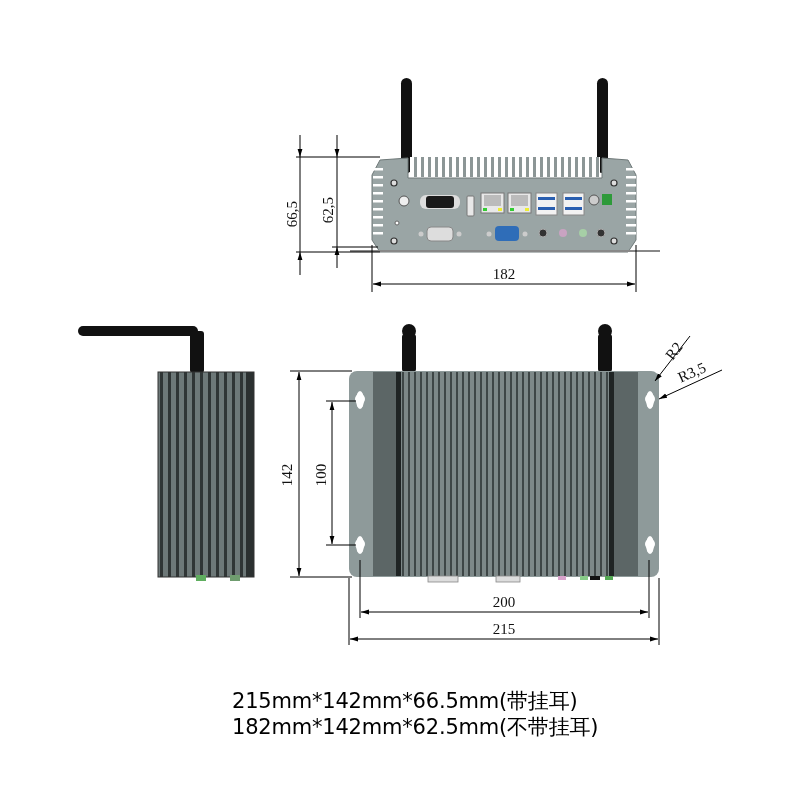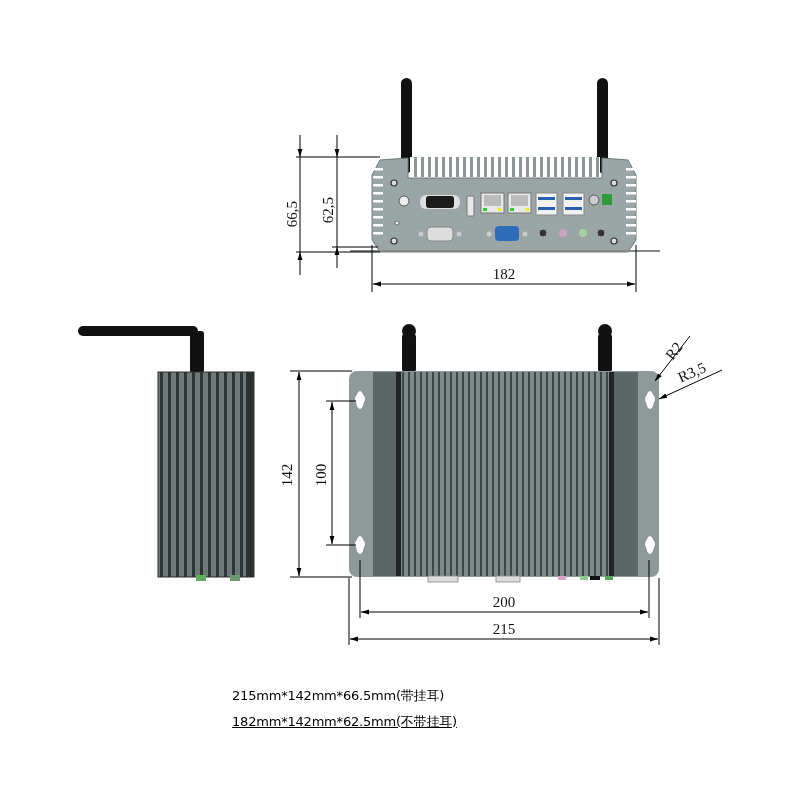--- a/index.html
+++ b/index.html
@@ -1,19 +1,19 @@
 <!DOCTYPE html>
 <html><head>
 <meta charset="utf-8">
 <style>
   html, body { margin: 0; padding: 0; background: #ffffff; }
   body { width: 800px; height: 800px; position: relative; overflow: hidden; font-family: "Liberation Serif", serif; }
   svg { position: absolute; left: 0; top: 0; }
   .dim-text { font-family: "Liberation Serif", serif; font-size: 15px; fill: #111; }
-  .caption { position: absolute; left: 232px; width: 400px; font-family: "DejaVu Sans", sans-serif; font-size: 13px; color: #000; letter-spacing: -0.2px; white-space: nowrap; }
+  .caption { position: absolute; left: 232px; width: 400px; font-family: "DejaVu Sans", sans-serif; font-size: 21px; color: #000; letter-spacing: -0.2px; white-space: nowrap; }
 </style>
 </head>
 <body>
 
 <svg width="800" height="800" viewBox="0 0 800 800">
   <defs>
     <marker id="arr" viewBox="0 0 10 10" refX="10" refY="5" markerWidth="8" markerHeight="8" orient="auto-start-reverse">
       <path d="M0,2 L10,5 L0,8 z" fill="#000"></path>
     </marker>
     <linearGradient id="sideGrad" x1="0" y1="0" x2="1" y2="0">
@@ -209,13 +209,13 @@
     <text class="dim-text" transform="translate(292,475) rotate(-90)" text-anchor="middle">142</text>
     <text class="dim-text" transform="translate(326,475) rotate(-90)" text-anchor="middle">100</text>
     <text class="dim-text" x="504" y="607" text-anchor="middle">200</text>
     <text class="dim-text" x="504" y="634" text-anchor="middle">215</text>
     <text class="dim-text" transform="translate(678,354) rotate(-52)" text-anchor="middle">R2</text>
     <text class="dim-text" transform="translate(694,377) rotate(-24)" text-anchor="middle">R3,5</text>
   </g>
 </svg>
 
 <div class="caption" style="top:687px;">215mm*142mm*66.5mm(带挂耳)</div>
-<div class="caption" style="top:713px;text-decoration:underline;">182mm*142mm*62.5mm(不带挂耳)</div>
+<div class="caption" style="top:713px;">182mm*142mm*62.5mm(不带挂耳)</div>
 
 </body></html>

